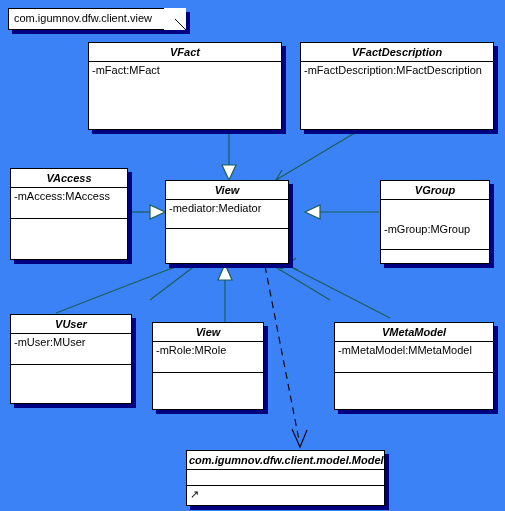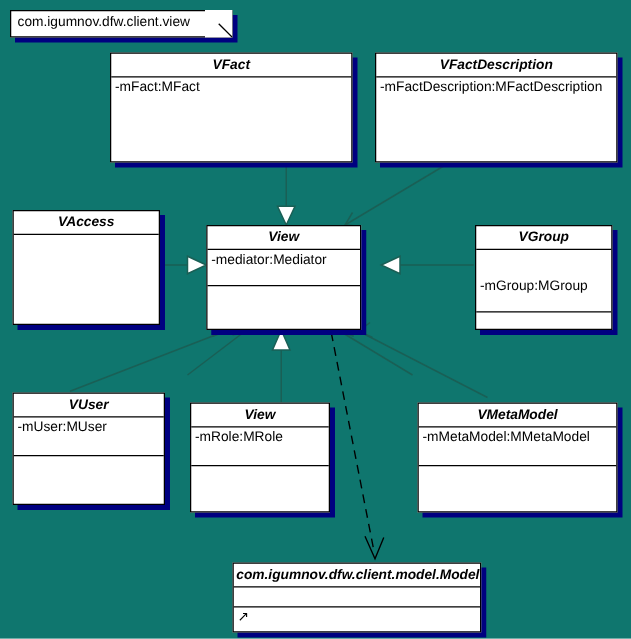--- a/index.html
+++ b/index.html
@@ -4,21 +4,21 @@
 <style>
   html, body {
     margin: 0;
     padding: 0;
     background: #ffffff;
   }
   #canvas {
     position: relative;
     width: 505px;
     height: 511px;
-    background: #0f766e;
+    background: #3b82f6;
     font-family: "Liberation Sans", sans-serif;
     overflow: hidden;
   }
   svg.edges {
     position: absolute;
     left: 0;
     top: 0;
     width: 505px;
     height: 511px;
     pointer-events: none;
@@ -183,20 +183,23 @@
 
   <div class="uml-class" style="left:300px; top:42px; width:194px; height:88px;">
     <div class="cls-name">VFactDescription</div>
     <div class="cls-attrs">
       <div class="attr-line">-mFactDescription:MFactDescription</div>
     </div>
   </div>
 
   <div class="uml-class" style="left:10px; top:168px; width:118px; height:92px;">
     <div class="cls-name">VAccess</div>
+    <div class="cls-attrs with-border" style="height:26px;">
+      <div class="attr-line">-mAccess:MAccess</div>
+    </div>
     <div class="cls-ops"></div>
   </div>
 
   <div class="uml-class" style="left:165px; top:180px; width:124px; height:84px;">
     <div class="cls-name">View</div>
     <div class="cls-attrs with-border" style="height:24px;">
       <div class="attr-line">-mediator:Mediator</div>
     </div>
     <div class="cls-ops"></div>
   </div>

